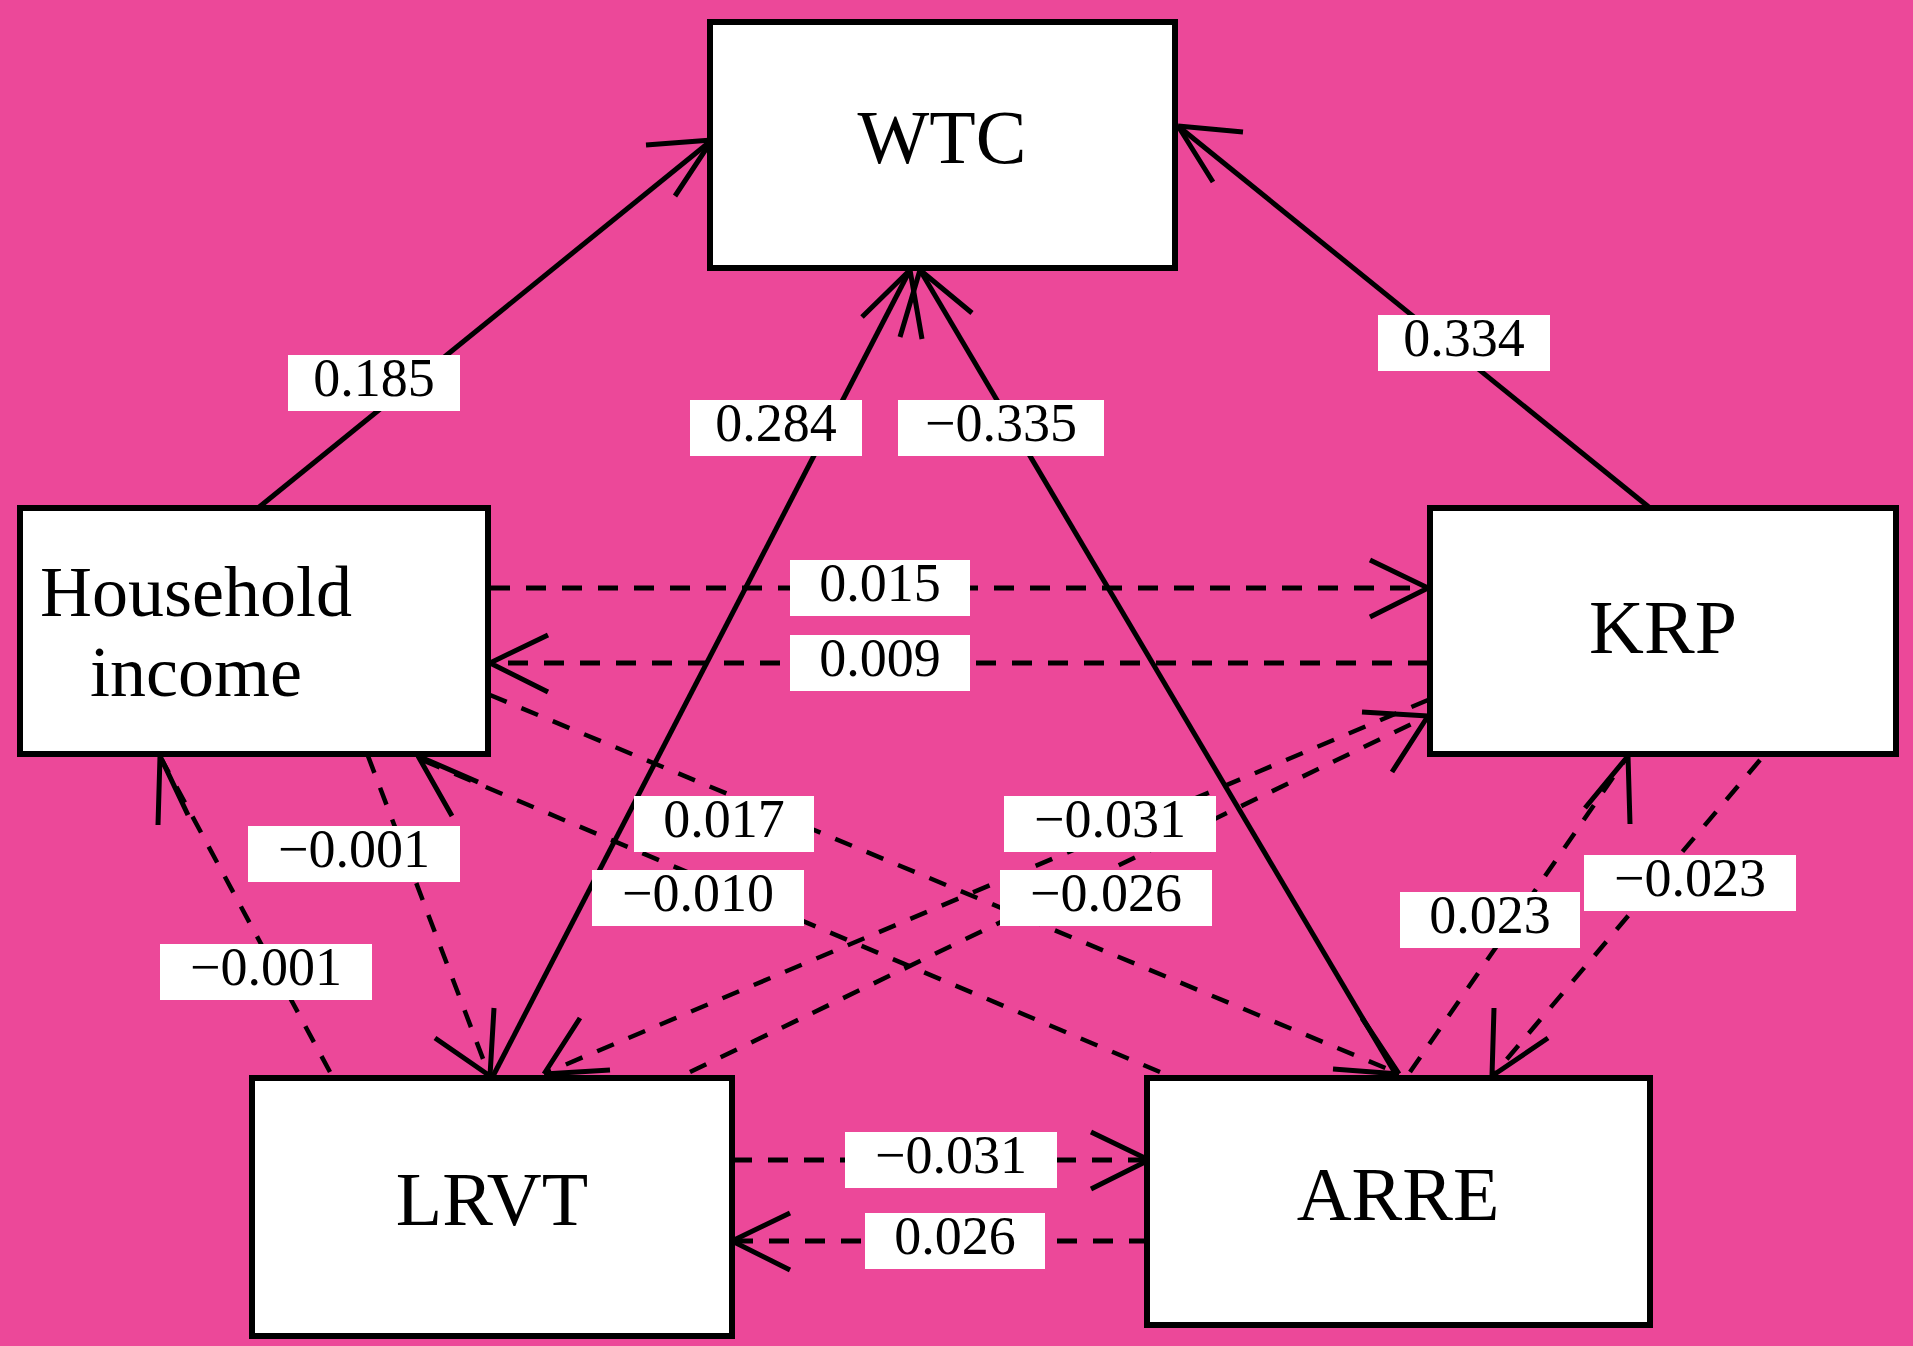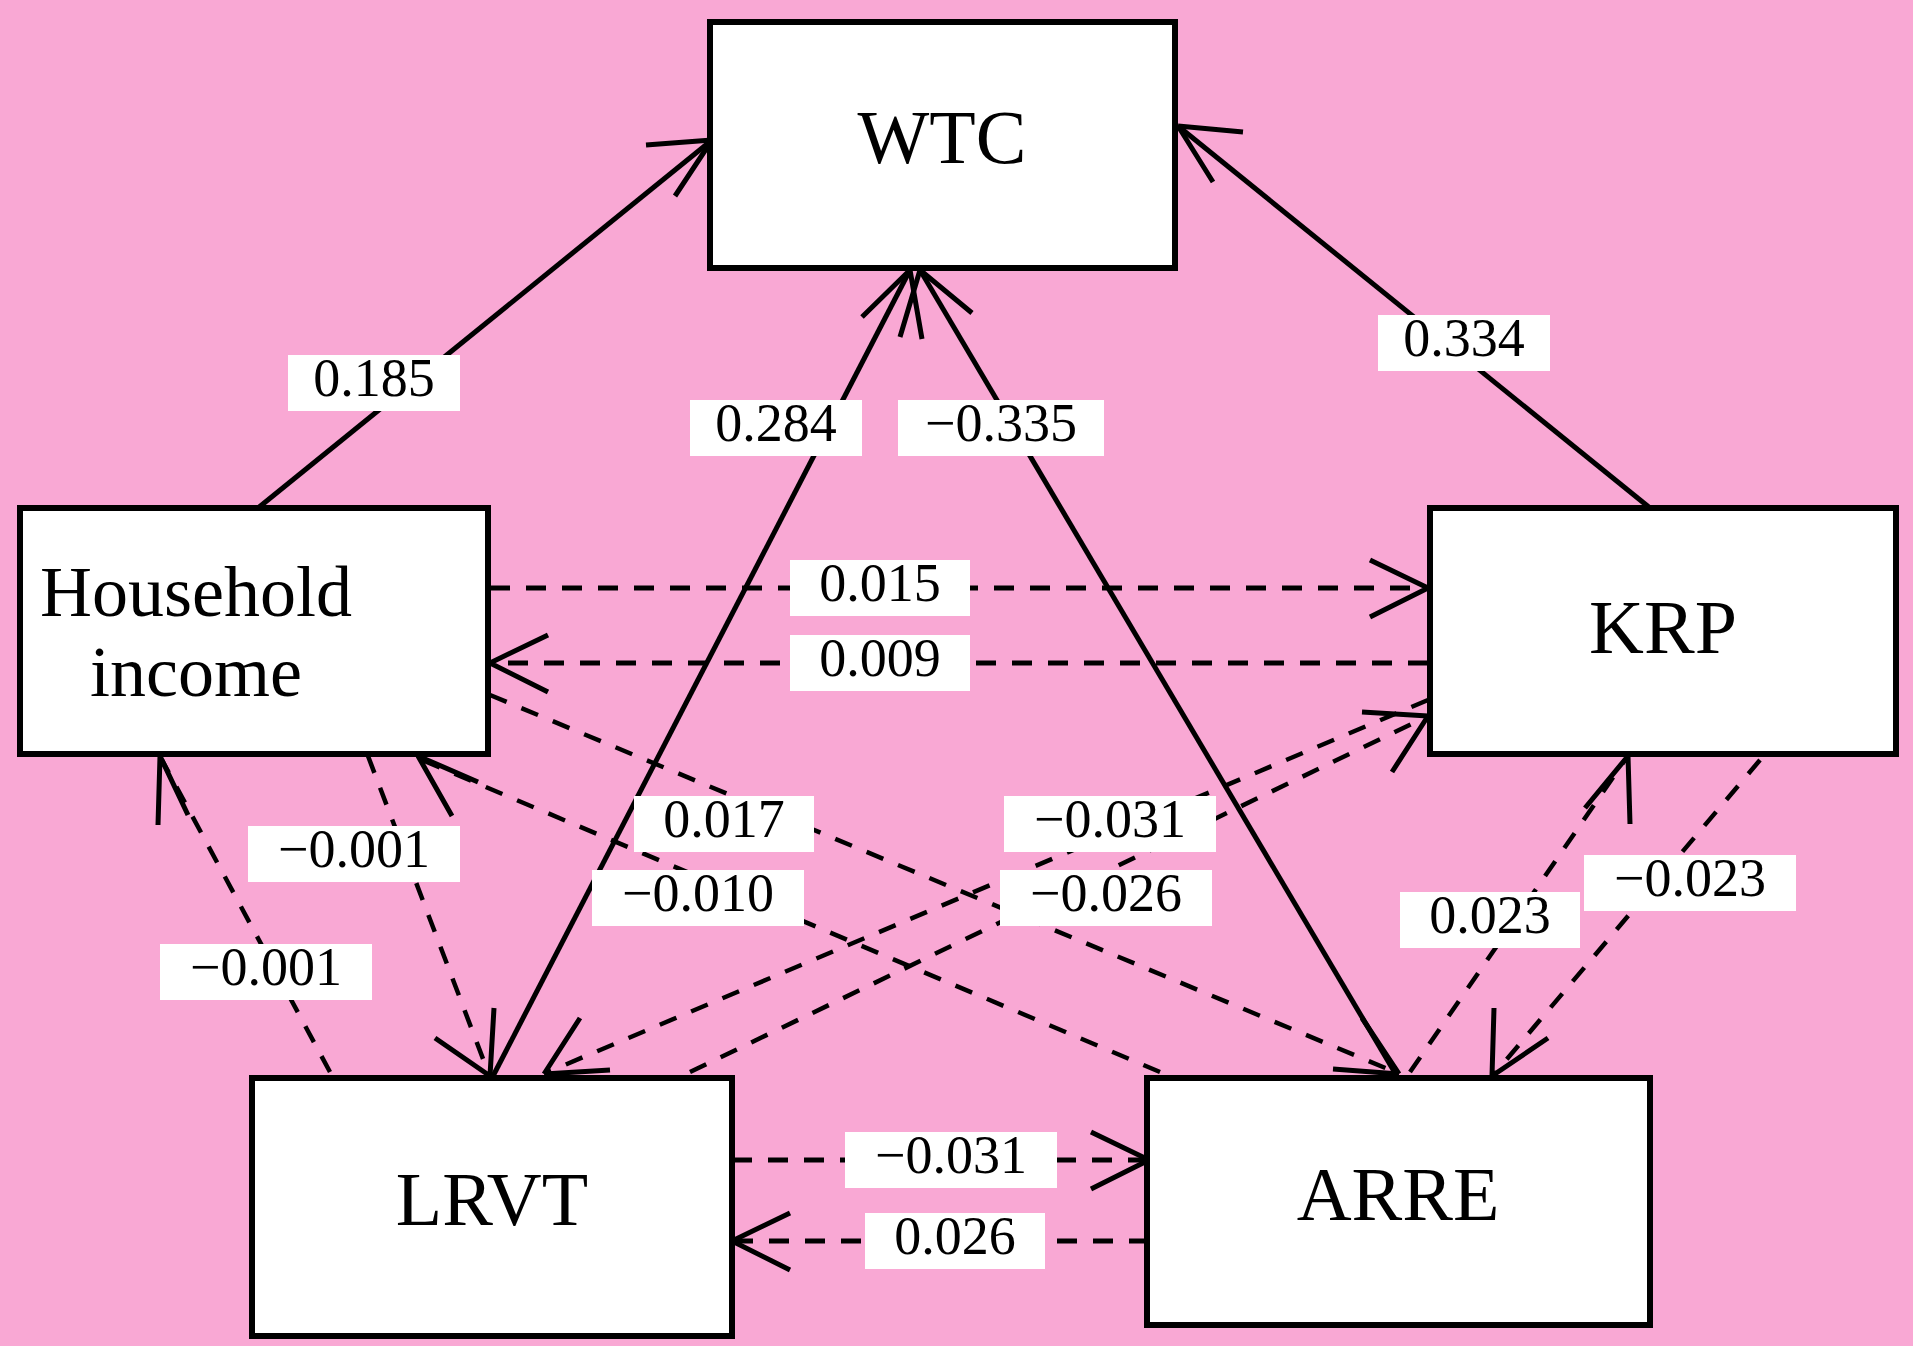--- a/index.html
+++ b/index.html
@@ -7,21 +7,21 @@
     padding: 0;
     background: #ffffff;
   }
   body {
     font-family: "Liberation Serif", "DejaVu Serif", serif;
   }
   #diagram-root {
     position: relative;
     width: 1913px;
     height: 1346px;
-    background: #f9a8d4;
+    background: #ec4899;
     overflow: hidden;
   }
   svg#path-diagram {
     position: absolute;
     top: 0;
     left: 0;
     width: 1913px;
     height: 1346px;
   }
   .node-box {

